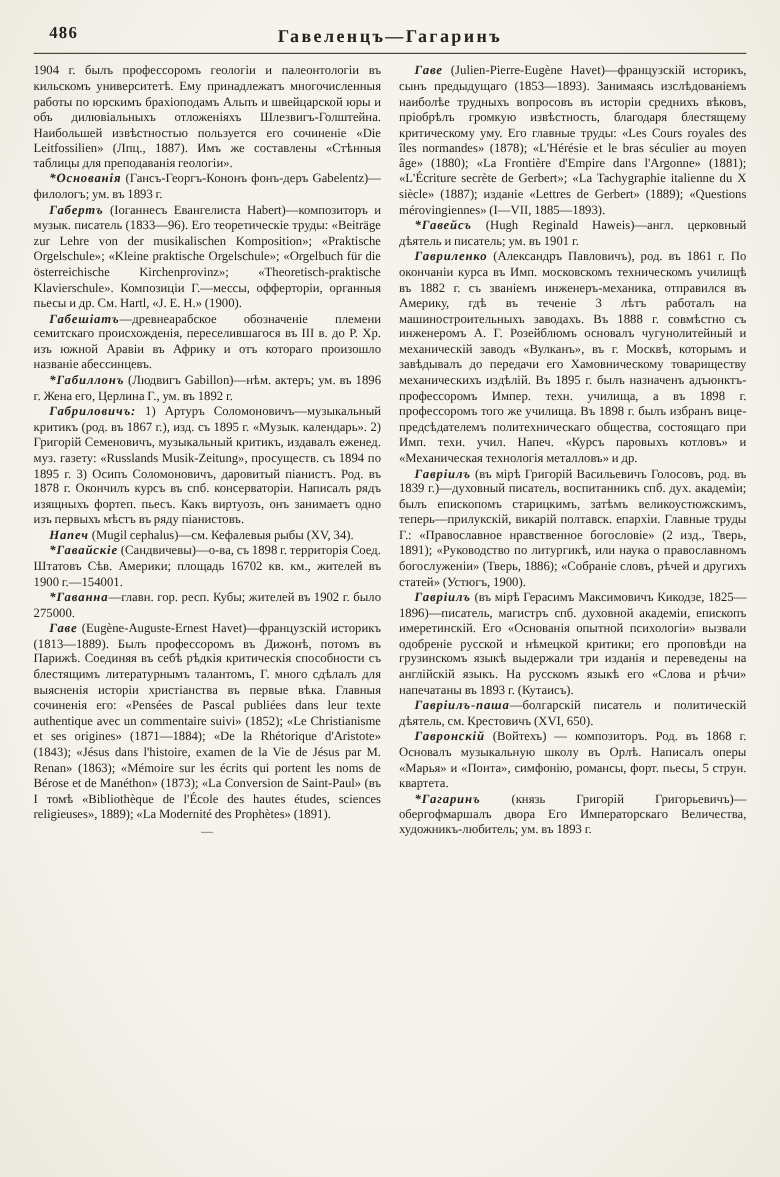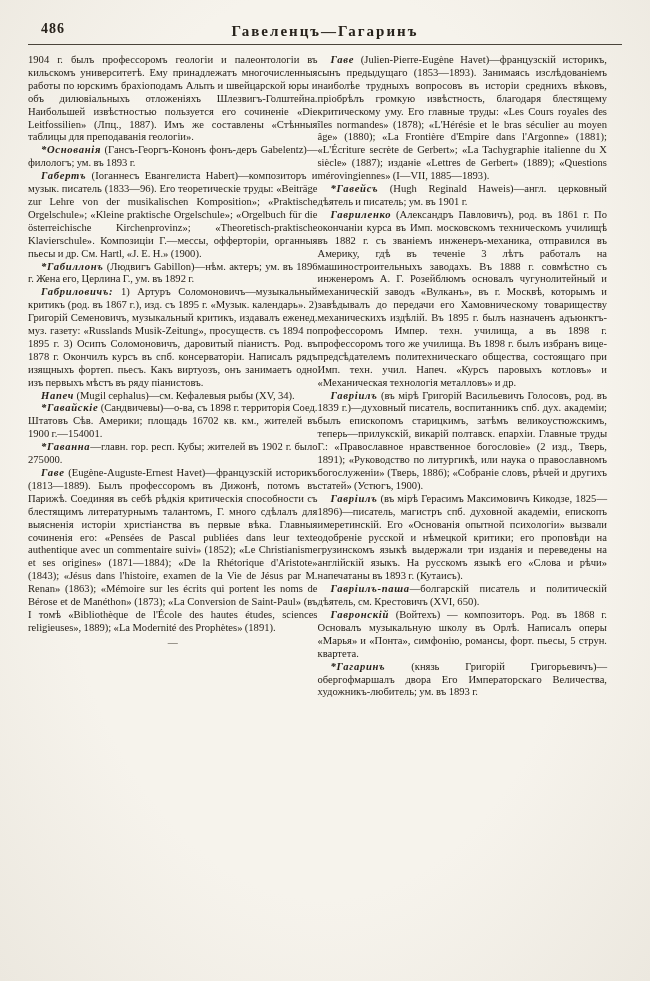--- a/index.html
+++ b/index.html
@@ -24,21 +24,21 @@
   }
   .running-head{
     text-align:center;font-weight:bold;
     font-size:15px;letter-spacing:2px;
     padding-top:3px;
   }
   .header-rule{
     border:none;border-top:1.2px solid #4a443a;
     margin:4px 0 9px 0;
   }
-  .cols{display:flex;}
+  .cols{display:flex;gap:15px;}
   .col{
     width:289.5px;
     text-align:justify;
     font-size:10.6px;
     line-height:12.9px;
     hyphens:auto;
     -webkit-hyphens:auto;
     word-spacing:-0.3px;
   }
   p.entry{margin:0;text-indent:13px;}
@@ -61,20 +61,21 @@
     <div class="running-head">Гавеленцъ—Гагаринъ</div>
   </div>
   <hr class="header-rule">
 
   <div class="cols">
 
     <div class="col">
       <p class="entry cont"><b class="hw"></b><span>1904 г. былъ профессоромъ геологіи и палеонтологіи въ кильскомъ университетѣ. Ему принадлежатъ многочисленныя работы по юрскимъ брахіоподамъ Альпъ и швейцарской юры и объ дилювіальныхъ отложеніяхъ Шлезвигъ-Голштейна. Наибольшей извѣстностью пользуется его сочиненіе «Die Leitfossilien» (Лпц., 1887). Имъ же составлены «Стѣнныя таблицы для преподаванія геологіи».</span></p>
       <p class="entry"><b class="hw">*Основанія</b><span> (Гансъ-Георгъ-Кононъ фонъ-деръ Gabelentz)—филологъ; ум. въ 1893 г.</span></p>
       <p class="entry"><b class="hw">Габертъ</b><span> (Іоганнесъ Евангелиста Habert)—композиторъ и музык. писатель (1833—96). Его теоретическіе труды: «Beiträge zur Lehre von der musikalischen Komposition»; «Praktische Orgelschule»; «Kleine praktische Orgelschule»; «Orgelbuch für die österreichische Kirchenprovinz»; «Theoretisch-praktische Klavierschule». Композиціи Г.—мессы, офферторіи, органныя пьесы и др. См. Hartl, «J. E. H.» (1900).</span></p>
+      <p class="entry"><b class="hw">Габешіатъ</b><span>—древнеарабское обозначеніе племени семитскаго происхожденія, переселившагося въ III в. до Р. Хр. изъ южной Аравіи въ Африку и отъ котораго произошло названіе абессинцевъ.</span></p>
       <p class="entry"><b class="hw">*Габиллонъ</b><span> (Людвигъ Gabillon)—нѣм. актеръ; ум. въ 1896 г. Жена его, Церлина Г., ум. въ 1892 г.</span></p>
       <p class="entry"><b class="hw">Габриловичъ:</b><span> 1) Артуръ Соломоновичъ—музыкальный критикъ (род. въ 1867 г.), изд. съ 1895 г. «Музык. календарь». 2) Григорій Семеновичъ, музыкальный критикъ, издавалъ еженед. муз. газету: «Russlands Musik-Zeitung», просуществ. съ 1894 по 1895 г. 3) Осипъ Соломоновичъ, даровитый піанистъ. Род. въ 1878 г. Окончилъ курсъ въ спб. консерваторіи. Написалъ рядъ изящныхъ фортеп. пьесъ. Какъ виртуозъ, онъ занимаетъ одно изъ первыхъ мѣстъ въ ряду піанистовъ.</span></p>
       <p class="entry"><b class="hw">Напеч</b><span> (Mugil cephalus)—см. Кефалевыя рыбы (XV, 34).</span></p>
       <p class="entry"><b class="hw">*Гавайскіе</b><span> (Сандвичевы)—о-ва, съ 1898 г. территорія Соед. Штатовъ Сѣв. Америки; площадь 16702 кв. км., жителей въ 1900 г.—154001.</span></p>
       <p class="entry"><b class="hw">*Гаванна</b><span>—главн. гор. респ. Кубы; жителей въ 1902 г. было 275000.</span></p>
       <p class="entry"><b class="hw">Гаве</b><span> (Eugène-Auguste-Ernest Havet)—французскій историкъ (1813—1889). Былъ профессоромъ въ Дижонѣ, потомъ въ Парижѣ. Соединяя въ себѣ рѣдкія критическія способности съ блестящимъ литературнымъ талантомъ, Г. много сдѣлалъ для выясненія исторіи христіанства въ первые вѣка. Главныя сочиненія его: «Pensées de Pascal publiées dans leur texte authentique avec un commentaire suivi» (1852); «Le Christianisme et ses origines» (1871—1884); «De la Rhétorique d'Aristote» (1843); «Jésus dans l'histoire, examen de la Vie de Jésus par M. Renan» (1863); «Mémoire sur les écrits qui portent les noms de Bérose et de Manéthon» (1873); «La Conversion de Saint-Paul» (въ I томѣ «Bibliothèque de l'École des hautes études, sciences religieuses», 1889); «La Modernité des Prophètes» (1891).</span></p>
       <div class="sig">—</div>
     </div>
 
     <div class="col">

